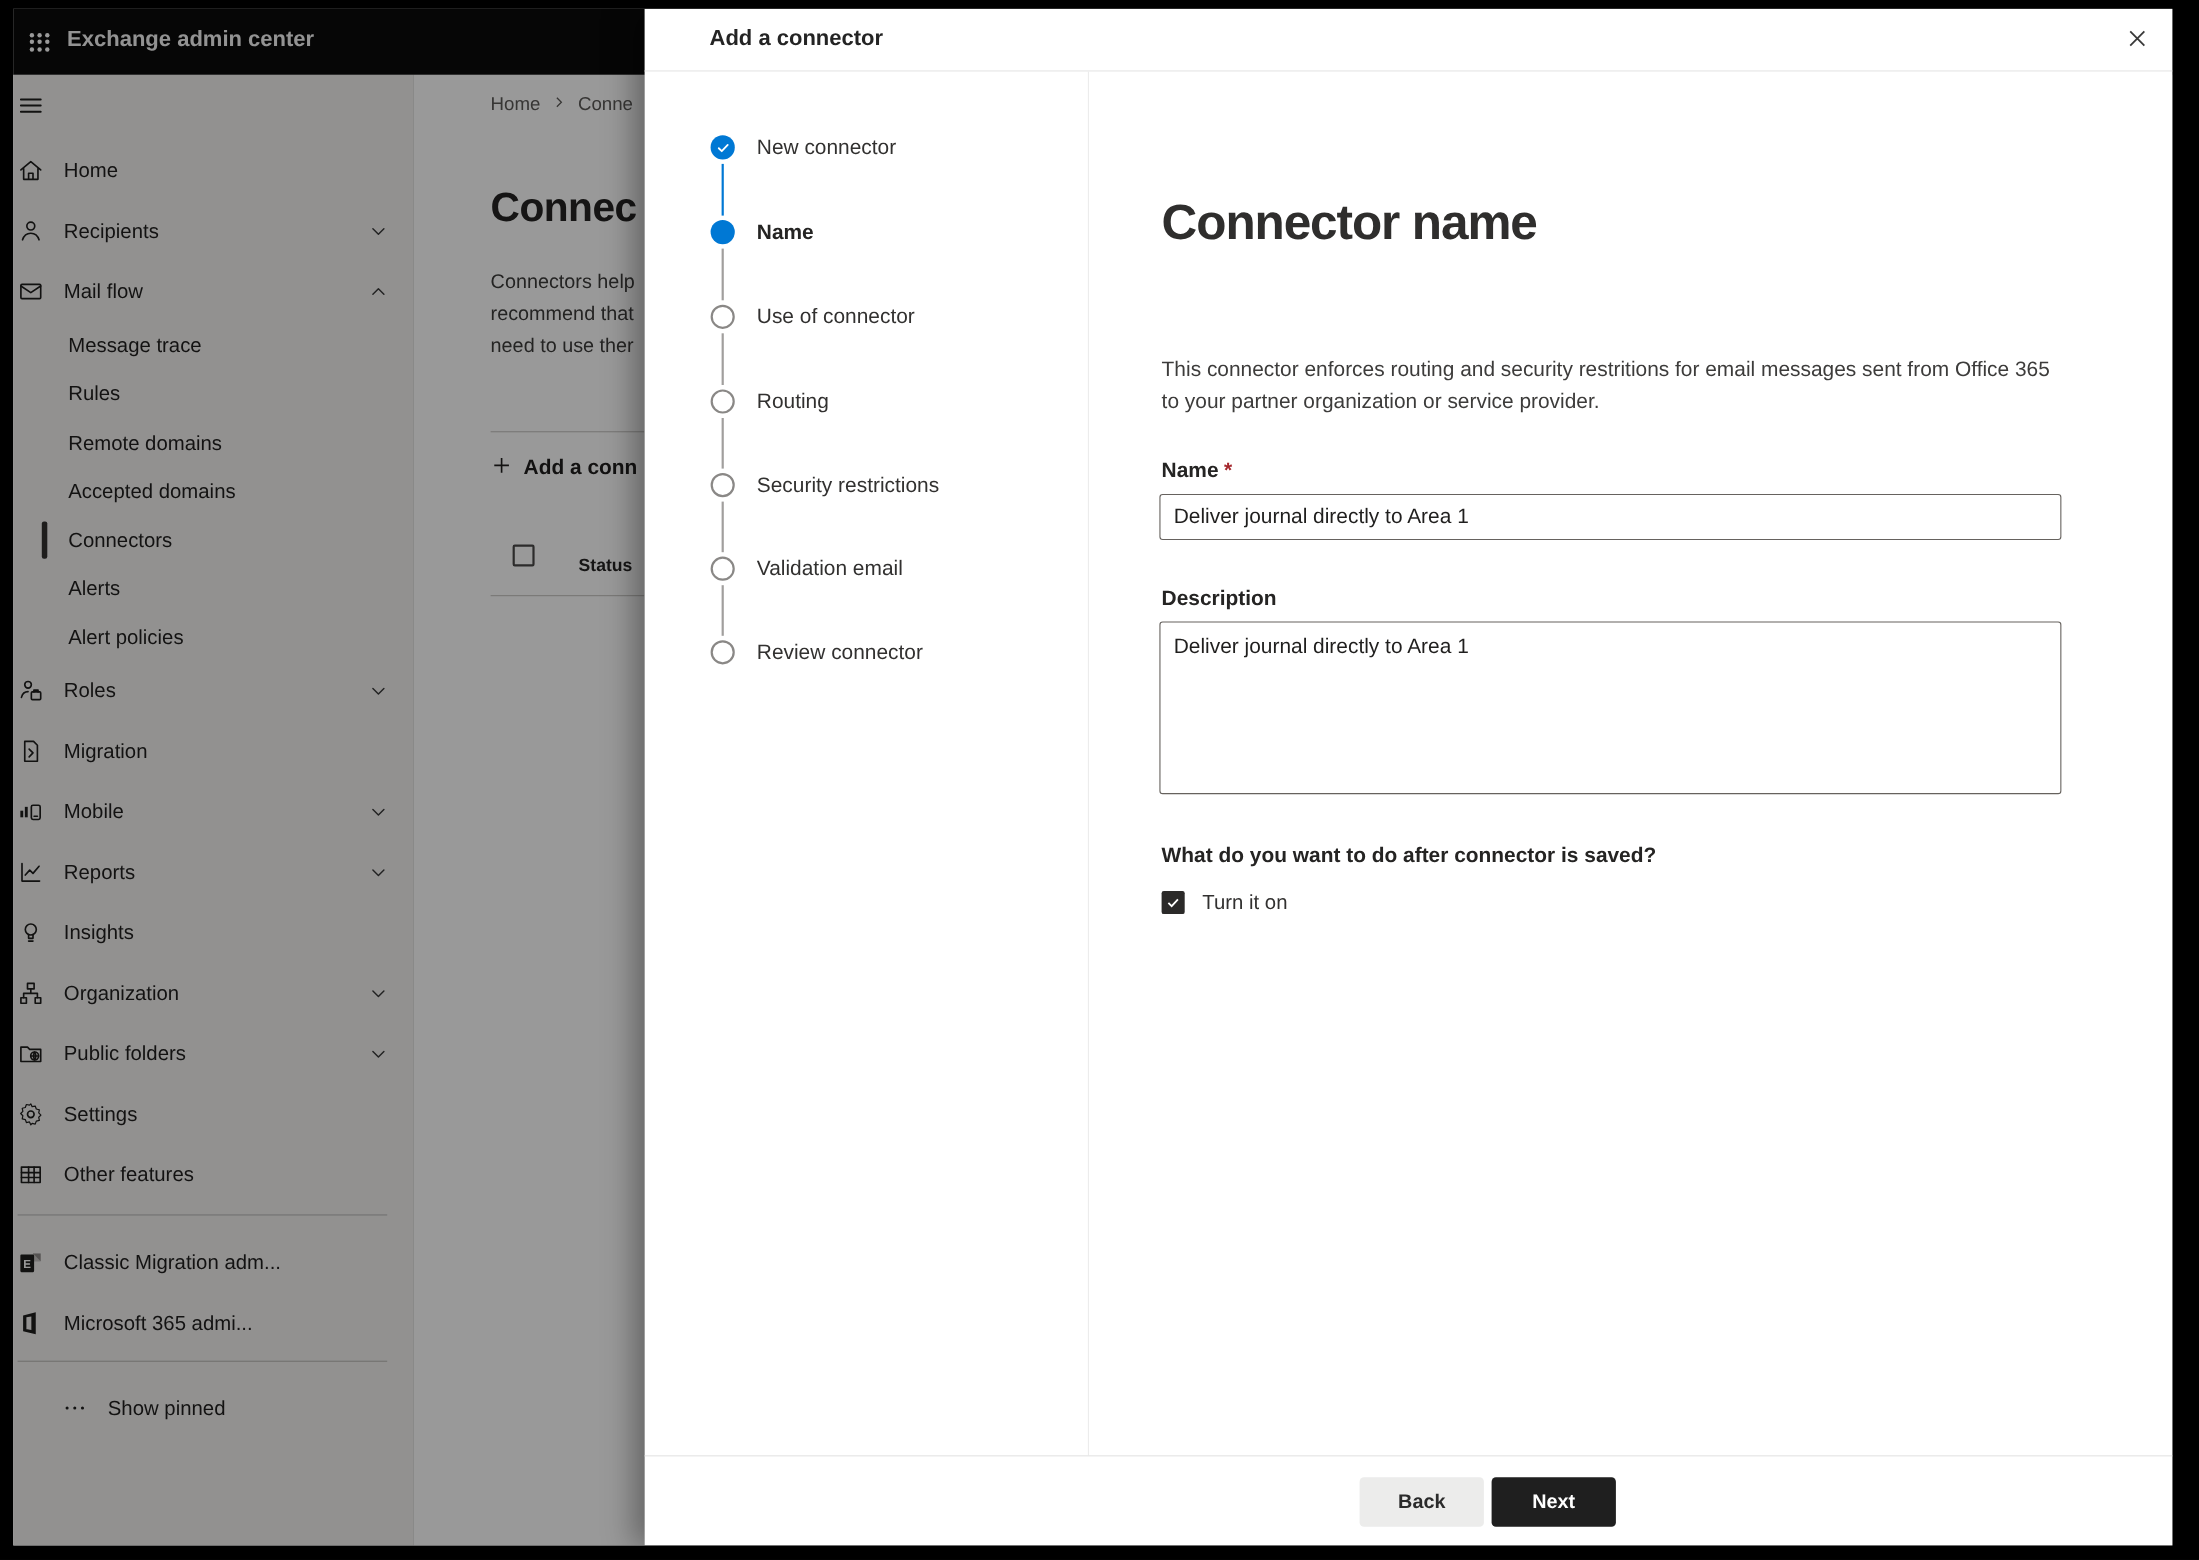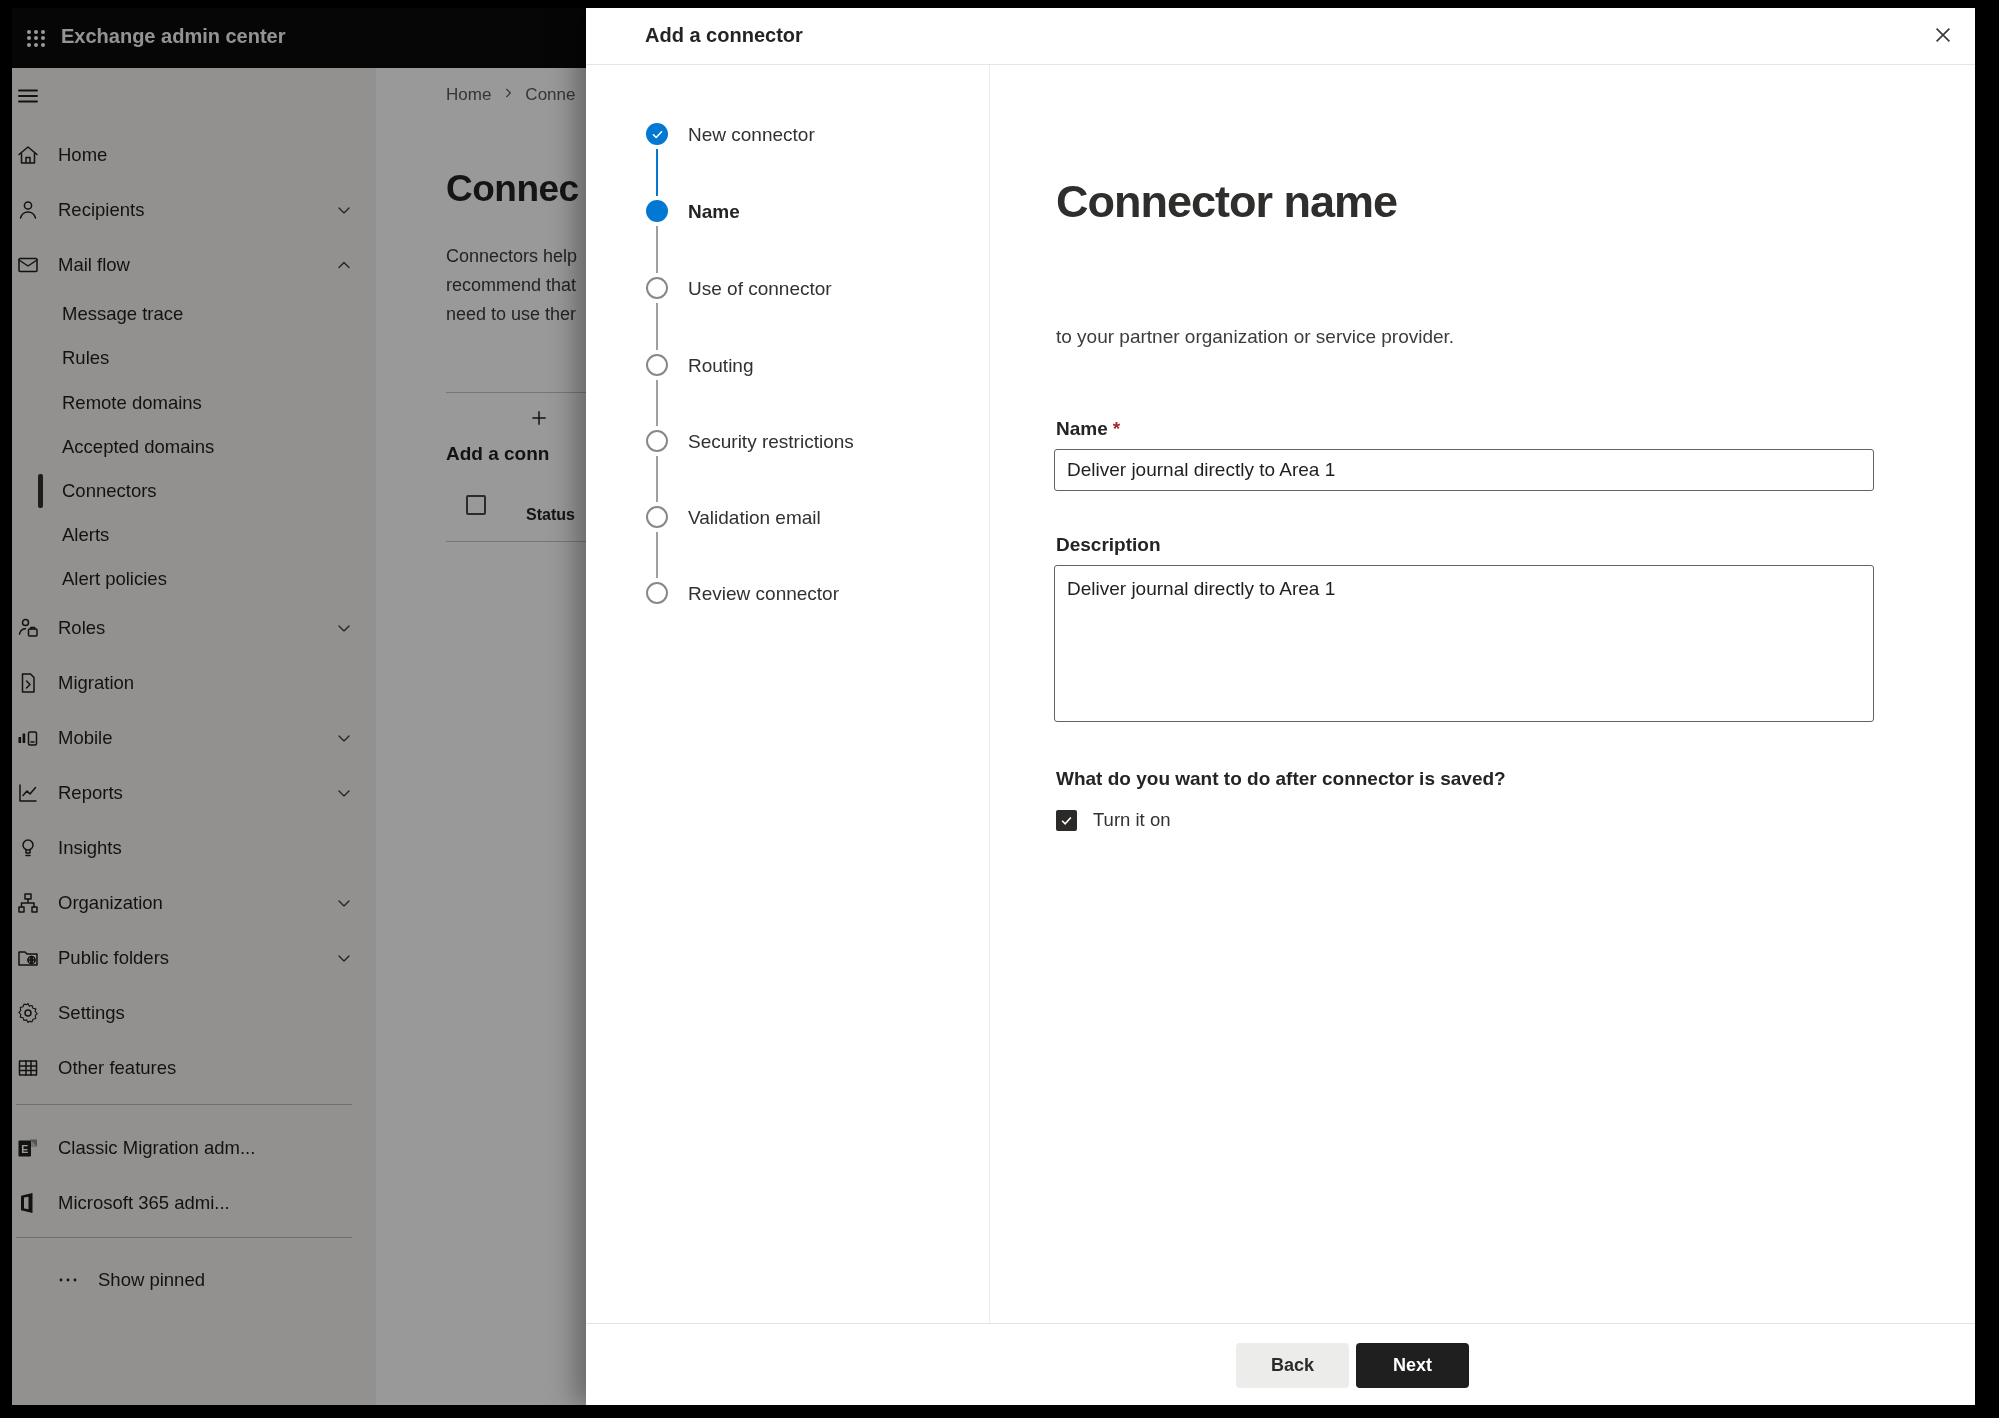--- a/index.html
+++ b/index.html
@@ -25,21 +25,21 @@
   .sel-bar{position:absolute;left:26px;width:5px;height:34px;background:#323130;border-radius:2px;}
 
   
   .main{position:absolute;left:364px;top:60px;width:210px;height:1337px;background:#fff;overflow:hidden;z-index:1;}
   .crumb{position:absolute;left:70px;top:17px;font-size:17px;color:#5c5a58;white-space:nowrap;display:flex;align-items:center;gap:10px;}
   .crumb .link{cursor:pointer;}
   .crumb svg{width:14px;height:14px;color:#5c5a58;}
   .bg-title{position:absolute;left:70px;top:100px;font-size:37px;font-weight:700;color:#252423;white-space:nowrap;letter-spacing:-0.5px;}
   .bg-para{position:absolute;left:70px;top:174px;font-size:18px;line-height:29px;color:#3d3c3b;white-space:nowrap;}
   .bg-div1{position:absolute;left:70px;top:324px;width:400px;height:1px;background:#c8c6c4;}
-  .bg-add{position:absolute;left:70px;top:340px;height:36px;display:flex;align-items:flex-end;gap:10px;cursor:pointer;font-size:19px;font-weight:600;color:#201f1e;white-space:nowrap;flex-direction:column;}
+  .bg-add{position:absolute;left:70px;top:340px;height:36px;display:flex;align-items:center;gap:10px;cursor:pointer;font-size:19px;font-weight:600;color:#201f1e;white-space:nowrap;}
   .bg-add svg{width:20px;height:20px;color:#201f1e;}
   .bg-check{position:absolute;left:90px;top:427px;width:20px;height:20px;border:2px solid #4a4948;border-radius:2px;background:transparent;cursor:pointer;}
   .bg-status{position:absolute;left:150px;top:438px;font-size:16px;font-weight:600;color:#252423;white-space:nowrap;cursor:pointer;}
   .bg-div2{position:absolute;left:70px;top:473px;width:400px;height:1px;background:#c8c6c4;}
 
   
   .overlay{position:absolute;inset:0;background:rgba(0,0,0,0.40);z-index:5;}
 
   
   .panel{position:absolute;left:574px;top:0;width:1389px;height:1397px;background:#fff;z-index:10;box-shadow:-10px 0 26px rgba(0,0,0,0.35);}
@@ -341,20 +341,21 @@
           </div>
           <div class="step-line" style="top: 467px; height: 46px;"></div>
           <div class="step" style="top: 506px;">
             <div class="step-circle upcoming" style="top: 11px;"></div>
             <div class="step-label" style="top: 12px;">Review connector</div>
           </div>
         </div>
 
       <div class="dlg-h1">Connector name</div>
       <div class="dlg-desc">
+        <div>This connector enforces routing and security restritions for email messages sent from Office 365</div>
         <div>to your partner organization or service provider.</div>
       </div>
 
       <div class="fld-label" style="top:410px;">
         <span>Name</span><span class="req">*</span>
       </div>
       <input class="txt-input" value="Deliver journal directly to Area 1" style="">
 
       <div class="fld-label" style="top:526px;">Description</div>
       <textarea class="txt-area" style="">Deliver journal directly to Area 1</textarea>

